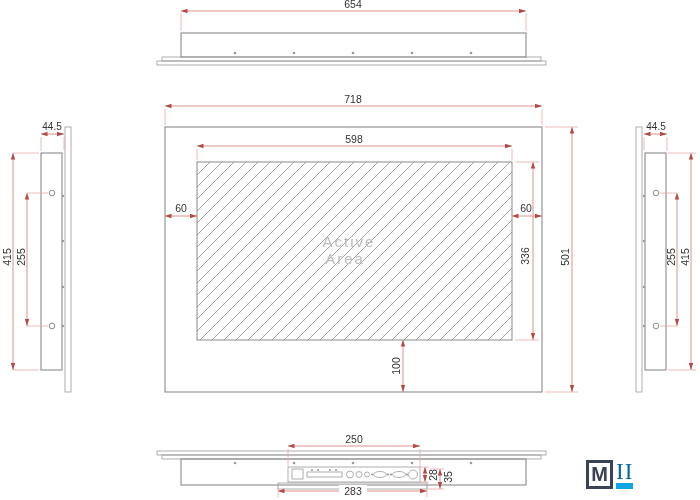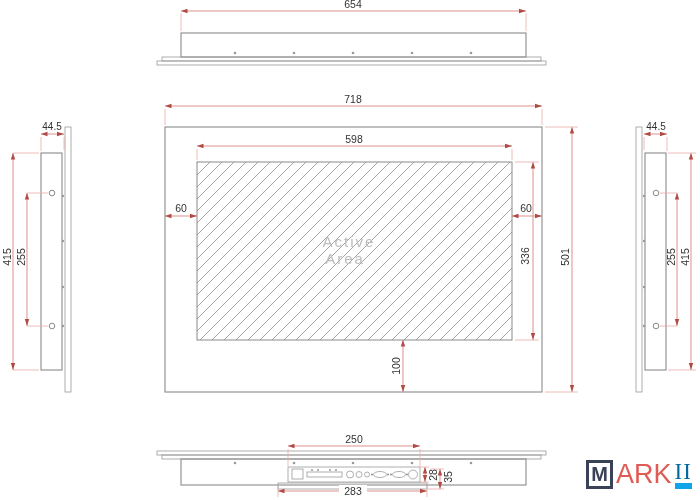--- a/index.html
+++ b/index.html
@@ -186,15 +186,14 @@
 
     <line class="dim" x1="440" y1="469" x2="440" y2="489" marker-start="url(#aS)" marker-end="url(#aE)"></line>
     <line class="ext" x1="430" y1="469" x2="444" y2="469"></line>
     <line class="ext" x1="428" y1="489" x2="444" y2="489"></line>
     <text x="448" y="481" text-anchor="middle" transform="rotate(-90 448 477)">35</text>
   </g>
 </svg>
 
 <div class="logo">
   <span class="logo-box"><span>M</span></span>
-  <span class="logo-sans">ARK</span>
   <span class="logo-serif">II</span>
 </div>
 
 </body></html>

